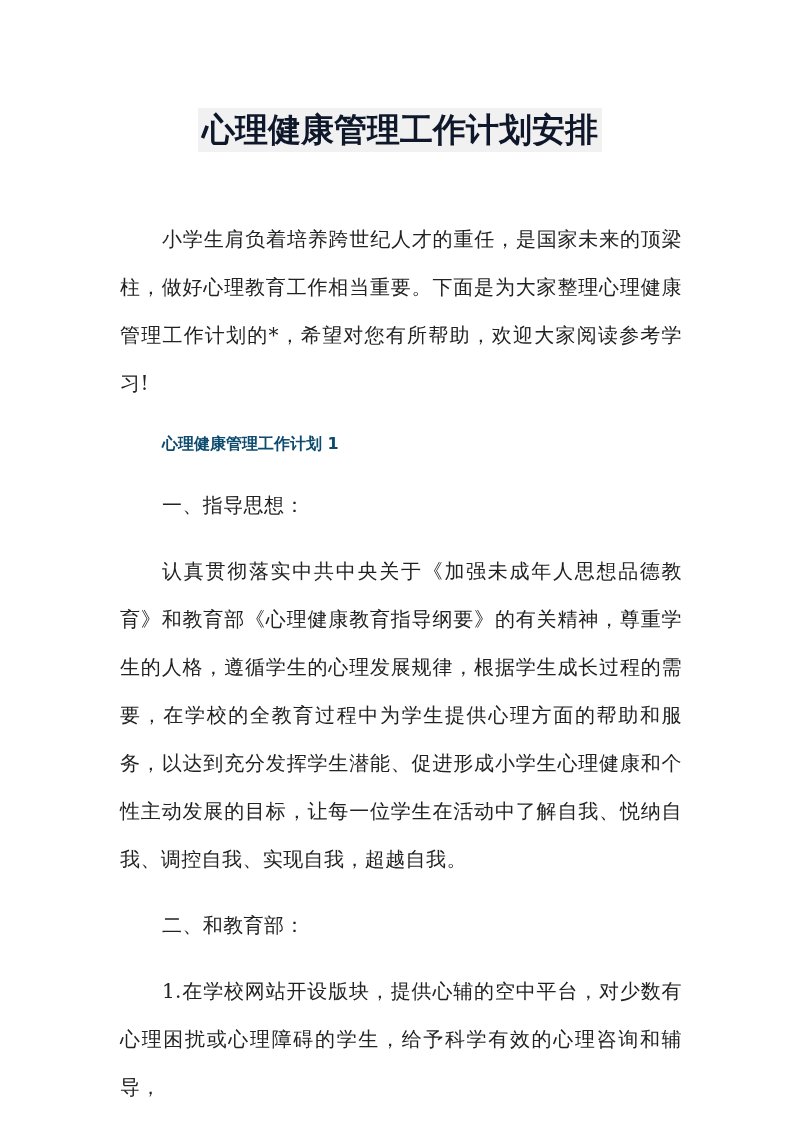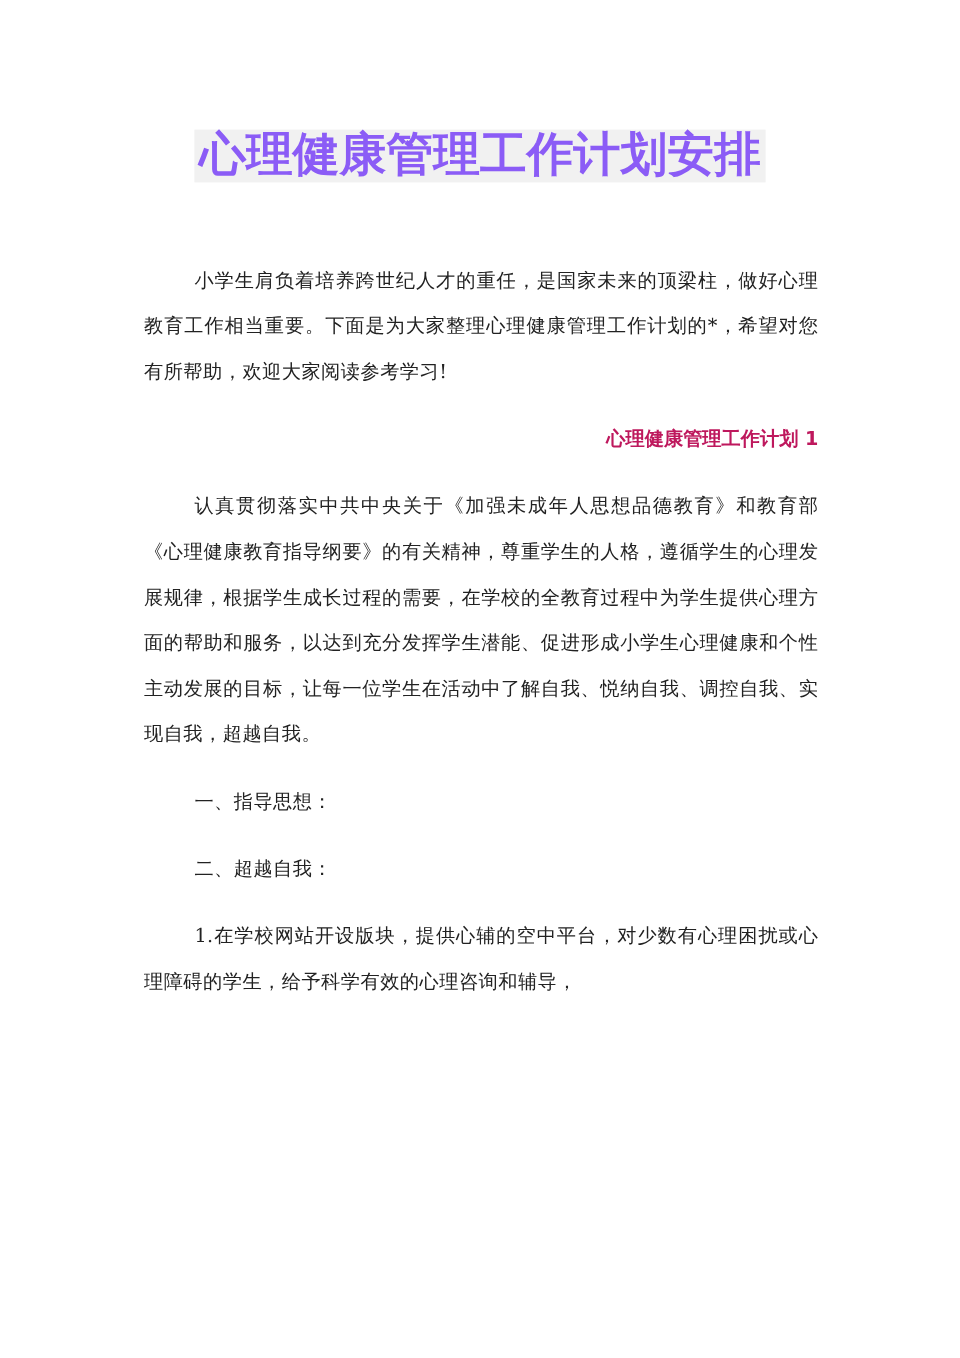--- a/index.html
+++ b/index.html
@@ -23,73 +23,72 @@
     .title-wrap {
       position: absolute;
       top: 108px;
       left: 0;
       width: 800px;
       text-align: center;
     }
     .title {
       display: inline-block;
       background: #f1f1f1;
-      color: #8b5cf6;
+      color: #0f172a;
       font-family: "DejaVu Sans", "Liberation Sans", sans-serif;
       font-weight: bold;
-      font-size: 39px;
+      font-size: 33px;
       line-height: 44px;
       padding: 0 4px;
       letter-spacing: 0px;
       text-align: center;
     }
     .content {
       position: absolute;
       left: 120px;
       top: 215px;
       width: 562px;
     }
     .para {
-      font-size: 16px;
-      line-height: 38px;
+      font-size: 20px;
+      line-height: 48px;
       margin: 0 0 18px 0;
       text-align: justify;
       letter-spacing: 0.4px;
     }
     .indent {
       text-indent: 42px;
     }
     .subheading {
-      color: #be185d;
+      color: #0c4a6e;
       font-family: "DejaVu Sans", "Liberation Sans", sans-serif;
       font-weight: bold;
       font-size: 16px;
       line-height: 38px;
       margin: 0 0 18px 42px;
-      text-align: right;
     }
   </style>
 </head>
 <body>
 
 <div class="page">
 
   <div class="title-wrap">
     <span class="title">心理健康管理工作计划安排</span>
   </div>
 
   <div class="content">
 
     <p class="para indent">小学生肩负着培养跨世纪人才的重任，是国家未来的顶梁柱，做好心理教育工作相当重要。下面是为大家整理心理健康管理工作计划的*，希望对您有所帮助，欢迎大家阅读参考学习!</p>
 
     <div class="subheading">心理健康管理工作计划 1</div>
 
+    <p class="para indent">一、指导思想：</p>
+
     <p class="para indent">认真贯彻落实中共中央关于《加强未成年人思想品德教育》和教育部《心理健康教育指导纲要》的有关精神，尊重学生的人格，遵循学生的心理发展规律，根据学生成长过程的需要，在学校的全教育过程中为学生提供心理方面的帮助和服务，以达到充分发挥学生潜能、促进形成小学生心理健康和个性主动发展的目标，让每一位学生在活动中了解自我、悦纳自我、调控自我、实现自我，超越自我。</p>
 
-    <p class="para indent">一、指导思想：</p>
-
-    <p class="para indent">二、超越自我：</p>
+    <p class="para indent">二、和教育部：</p>
 
 
     <p class="para indent">1.在学校网站开设版块，提供心辅的空中平台，对少数有心理困扰或心理障碍的学生，给予科学有效的心理咨询和辅导，</p>
 
   </div>
 </div>
 
 </body></html>

